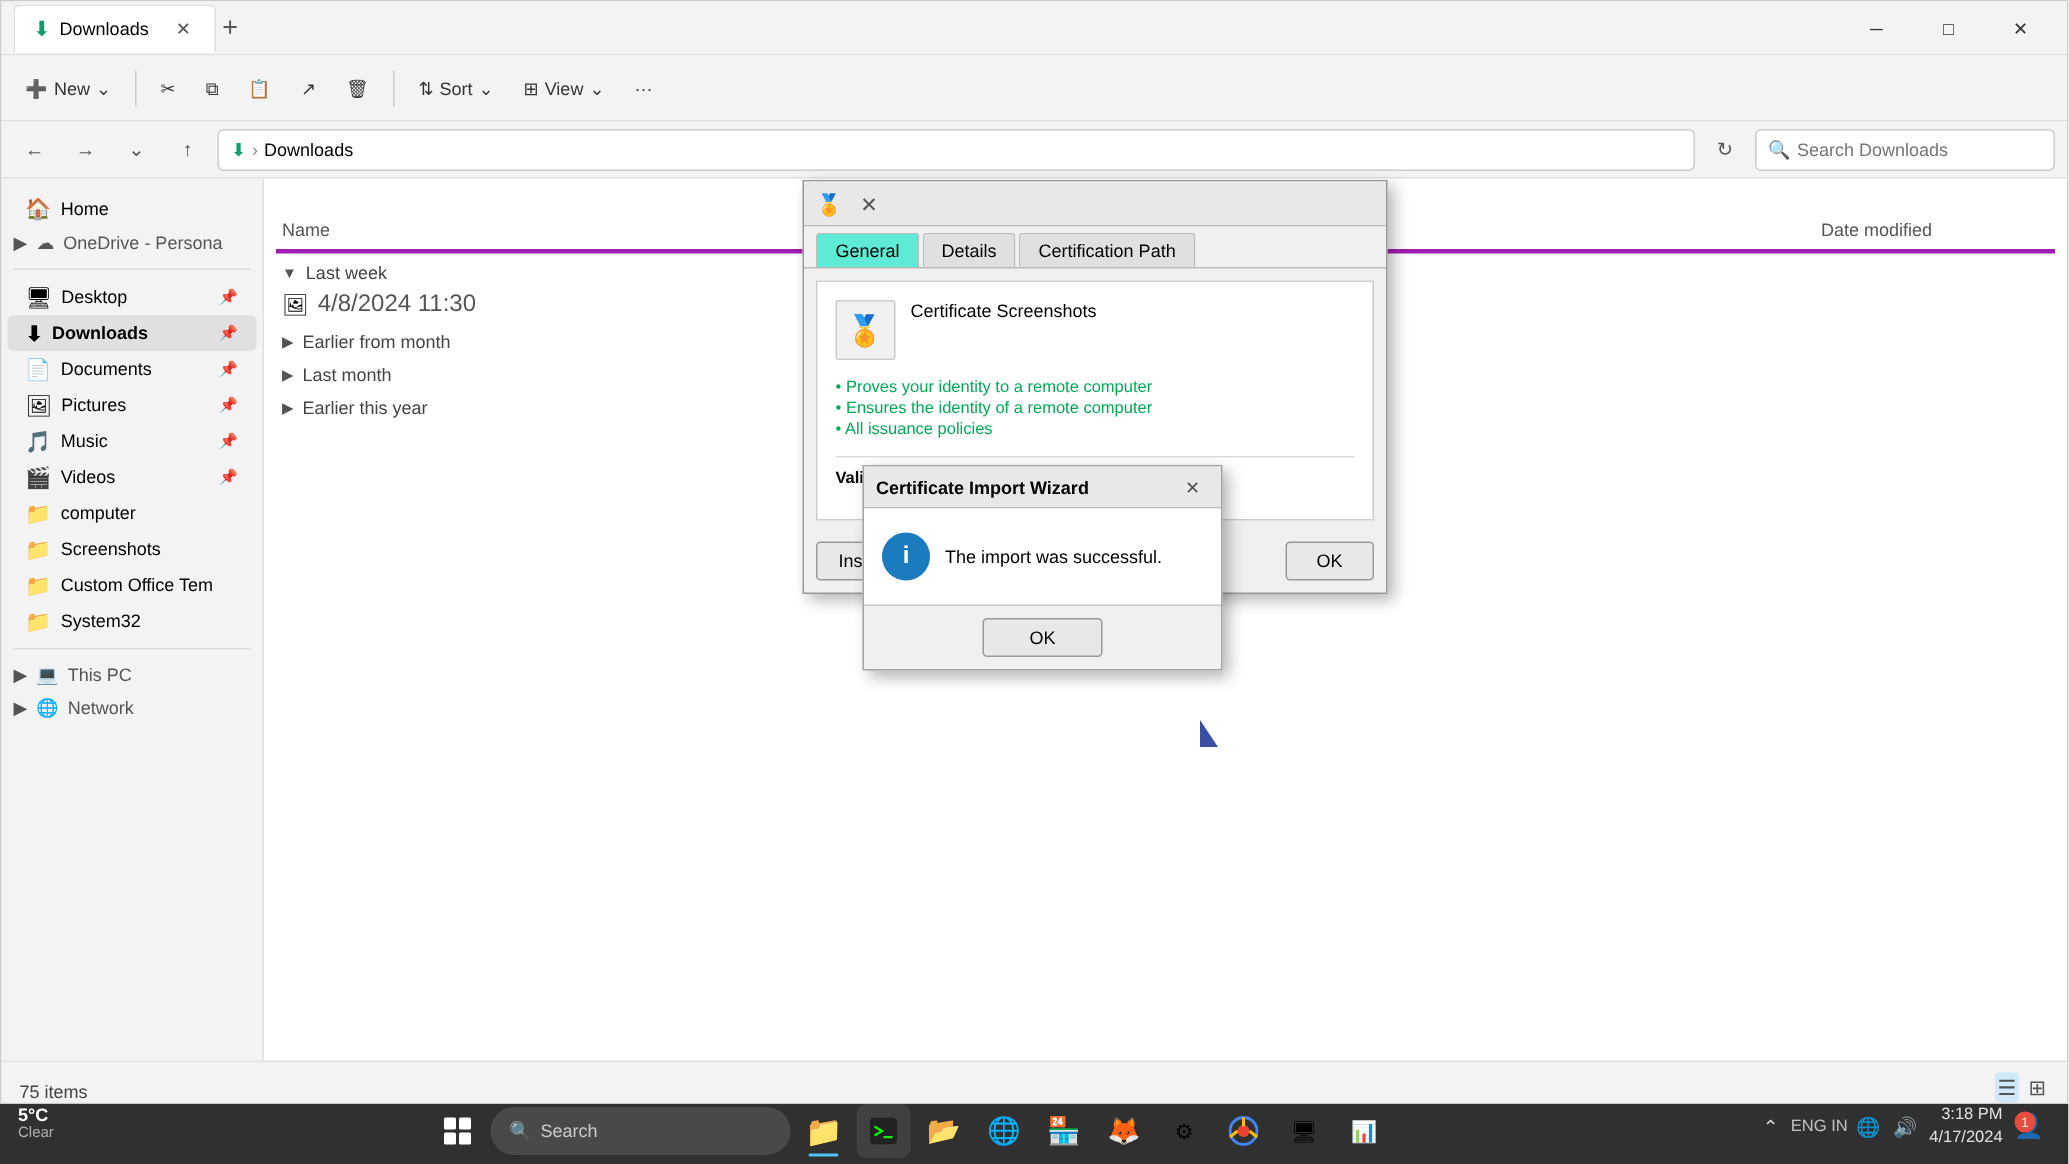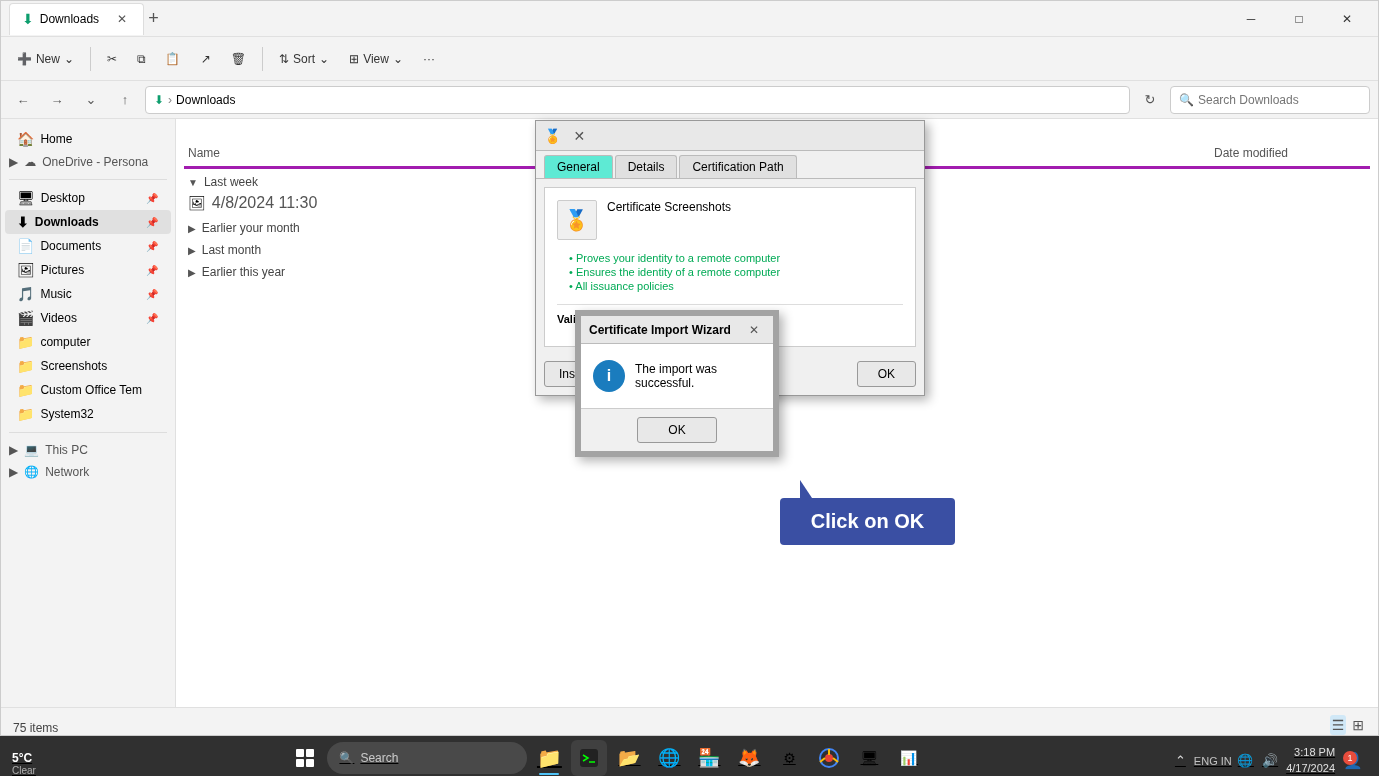--- a/index.html
+++ b/index.html
@@ -315,21 +315,21 @@
       justify-content: center;
       font-size: 20px;
       border-radius: 2px;
       flex-shrink: 0;
     }
     .cert-purposes {
       font-size: 12px;
       margin-bottom: 8px;
     }
     .cert-purposes .purpose-title { font-weight: 600; margin-bottom: 4px; }
-    .cert-purpose-item { margin-left: 12px; color: #0a5; margin-bottom: 2px; font-size: 11px; }
+    .cert-purpose-item { margin-left: 0; color: #0a5; margin-bottom: 2px; font-size: 11px; }
     .cert-validity {
       margin-top: 12px;
       font-size: 11px;
       border-top: 1px solid #ddd;
       padding-top: 8px;
     }
     .cert-validity strong { font-weight: 700; }
     .cert-buttons {
       display: flex;
       justify-content: space-between;
@@ -351,23 +351,23 @@
       cursor: pointer;
       font-size: 12px;
       border-radius: 3px;
     }
 
     
     .wizard-dialog {
       position: absolute;
       top: 310px;
       left: 575px;
-      width: 204px;
+      width: 240px;
       background: #f0f0f0;
-      border: 6px solid #a3a3a3;
+      border: 1px solid #a3a3a3;
       box-shadow: 4px 4px 10px rgba(0,0,0,0.3);
       z-index: 10;
     }
     .wizard-title-bar {
       height: 28px;
       background: #e8e8e8;
       display: flex;
       align-items: center;
       padding: 0 8px;
       border-bottom: 1px solid #bbb;
@@ -439,24 +439,23 @@
       text-align: center;
     }
 
     
     .taskbar {
       position: absolute;
       bottom: 0; left: 0; right: 0;
       height: 40px;
       background: rgba(32,32,32,0.92);
       display: flex;
-      align-items: flex-end;
+      align-items: flex-start;
       padding: 0 6px;
       gap: 4px;
-      text-decoration: underline;
     }
     .taskbar-left { display: flex; align-items: center; gap: 4px; }
     .taskbar-center { flex: 1; display: flex; align-items: center; justify-content: center; gap: 4px; }
     .taskbar-right { display: flex; align-items: center; gap: 6px; padding-right: 8px; }
 
     .start-btn {
       width: 36px; height: 36px;
       background: none; border: none; cursor: pointer;
       display: flex; align-items: center; justify-content: center;
       border-radius: 4px;
@@ -675,21 +674,21 @@
         <span class="chevron">▼</span>
         <span>Last week</span>
       </div>
       <div class="file-item">
         <span class="file-icon">🖼</span>
         <span class="file-date">4/8/2024 11:30</span>
       </div>
 
       <div class="group-header">
         <span class="chevron">▶</span>
-        <span>Earlier your month</span>
+        <span>Earlier from month</span>
       </div>
 
       <div class="group-header">
         <span class="chevron">▶</span>
         <span>Last month</span>
       </div>
 
       <div class="group-header">
         <span class="chevron">▶</span>
         <span>Earlier this year</span>
@@ -753,21 +752,20 @@
     <div class="wizard-info-icon">i</div>
     <span class="wizard-message">The import was successful.</span>
   </div>
   <div class="wizard-footer">
     <button class="wizard-ok-btn">OK</button>
   </div>
 </div>
 
 <div class="callout">
   <div class="callout-arrow"></div>
-  <div class="callout-box">Click on OK</div>
 </div>
 
 <div class="taskbar">
   <div class="taskbar-left">
     <div class="weather-widget">
       <span class="weather-temp">5°C</span>
       <span class="weather-desc">Clear</span>
     </div>
   </div>
 

